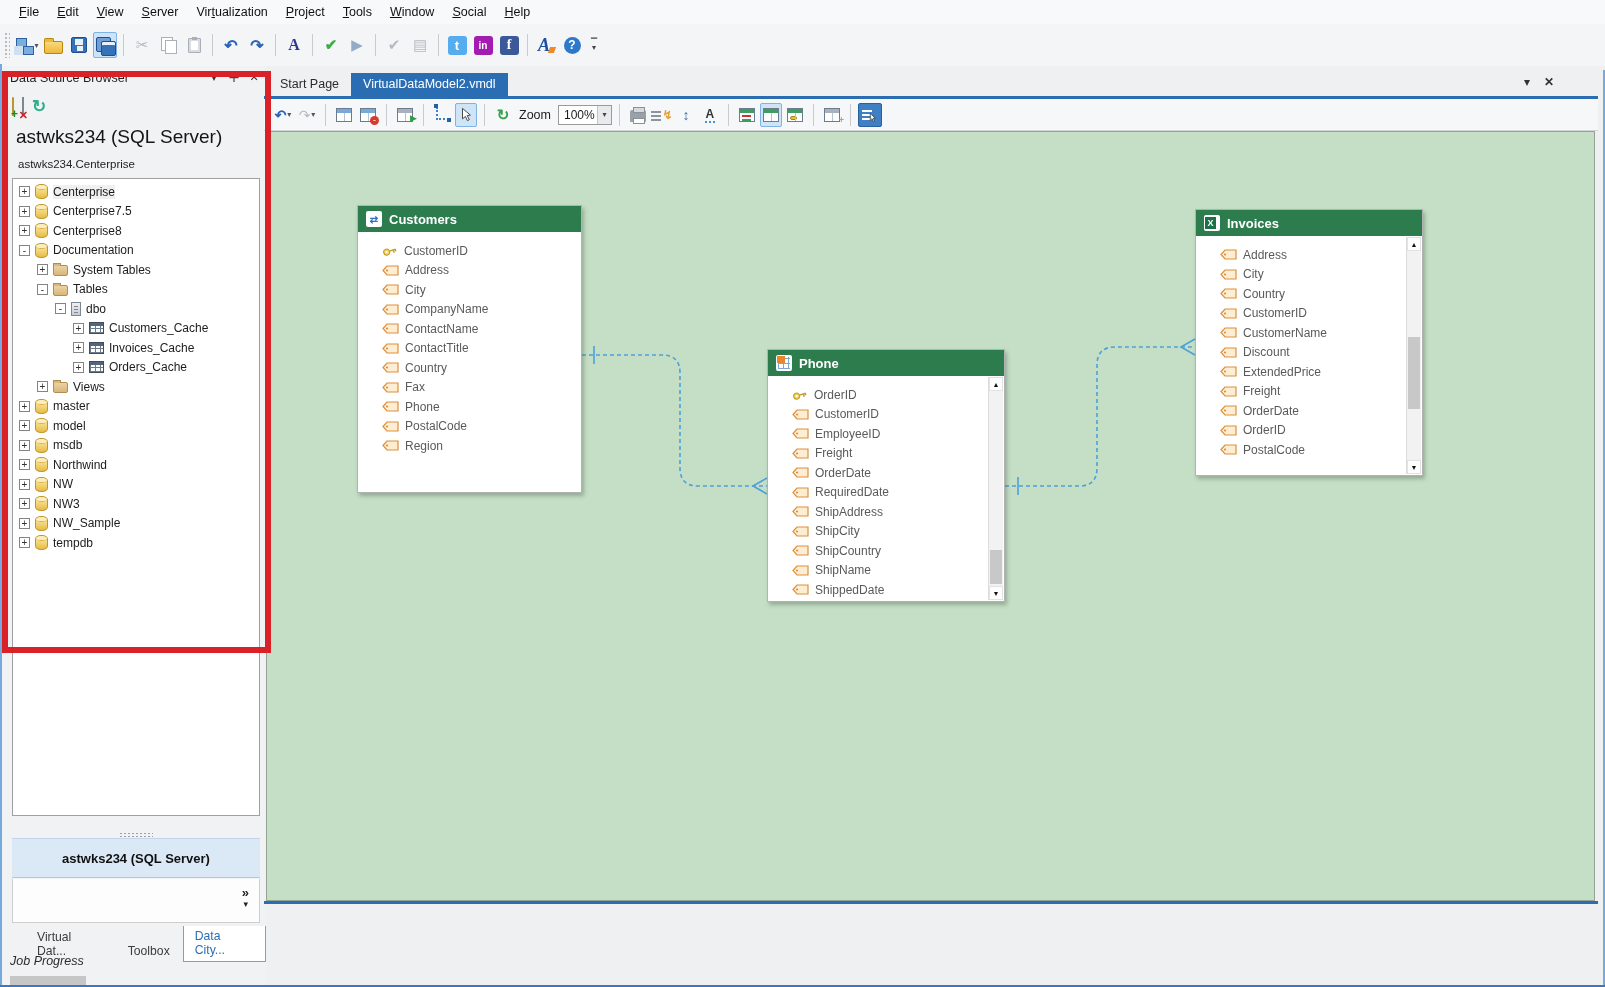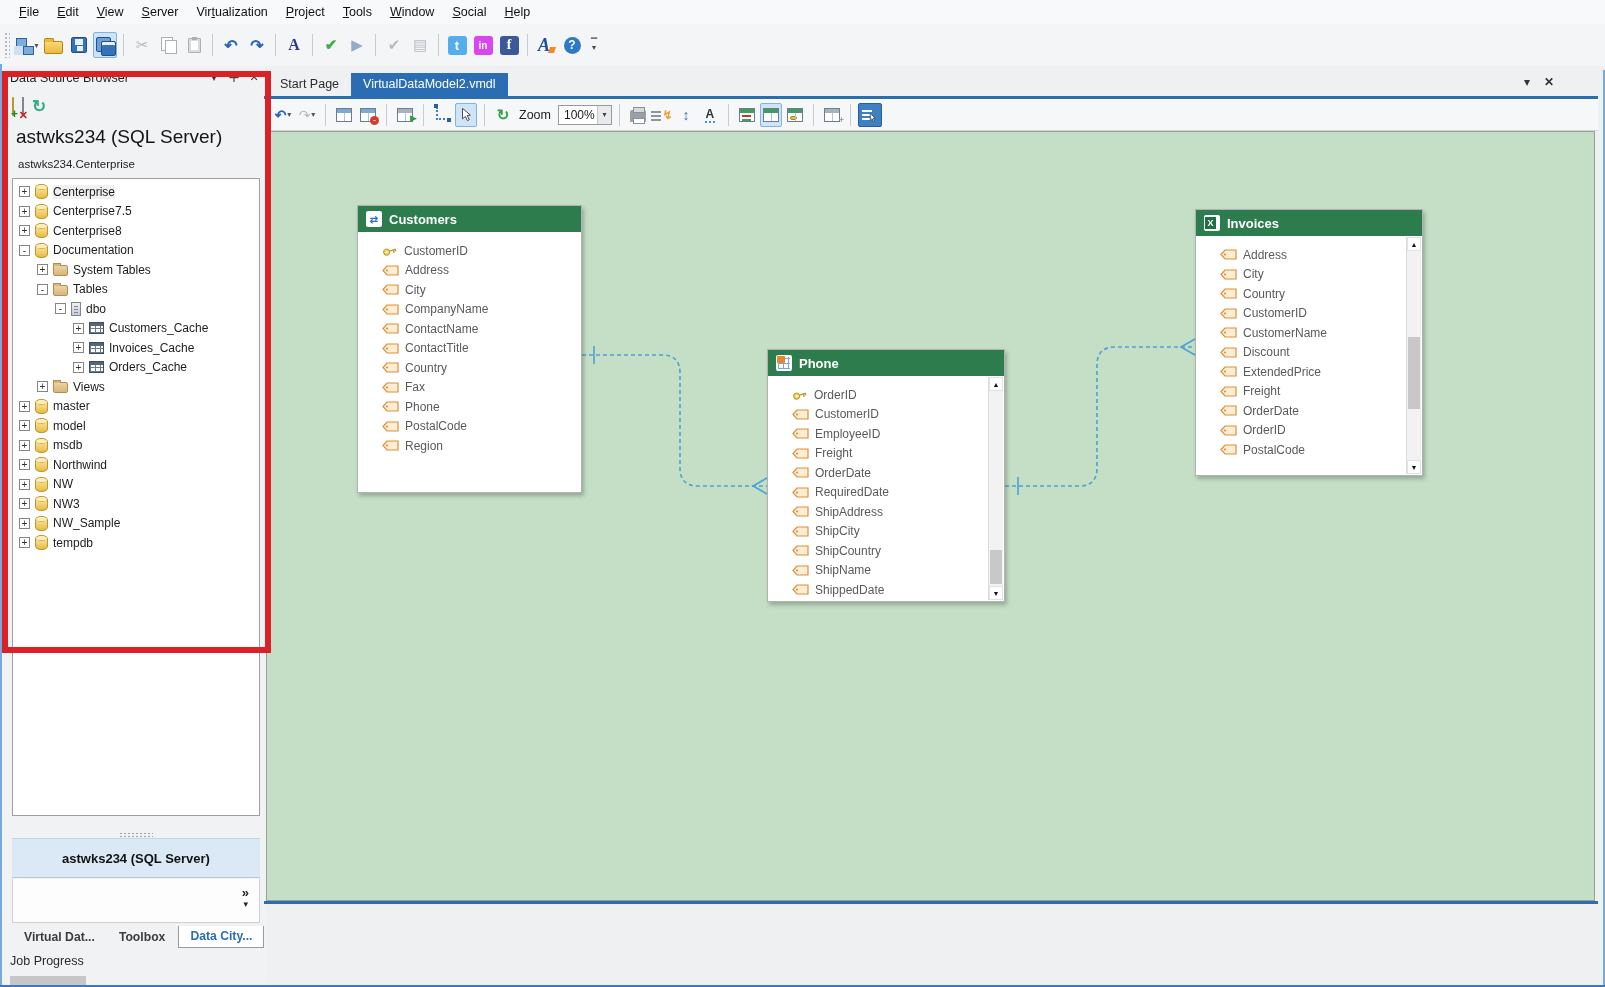--- a/index.html
+++ b/index.html
@@ -23,21 +23,21 @@
   .tbtn.hl { background:#cde3f7; border:1px solid #7fb2e5; }
   .caret { font-size:8px; color:#555; margin-left:1px; }
   .sepv { width:1px; height:22px; background:#c9cbce; margin:0 5px; }
   .g-blue { color:#2b63b5; font-weight:bold; font-size:16px; }
   .g-dis  { color:#b4bac2; font-size:15px; }
   .g-green{ color:#3fae49; font-weight:bold; font-size:15px; }
   .g-run  { color:#93abc6; font-size:15px; }
   .fontA  { font-family:"Liberation Serif", serif; font-weight:bold; font-size:16px; color:#2b3990; }
   .sq { width:19px; height:19px; border-radius:3px; color:#fff; font-weight:bold; display:inline-flex; align-items:center; justify-content:center; }
   .sq.tw { background:#55acee; font-size:13px; }
-  .sq.li { background:#d946ef; font-size:10px; }
+  .sq.li { background:#a21caf; font-size:10px; }
   .sq.fb { background:#3b5998; font-family:"Liberation Serif",serif; font-size:14px; }
   .logoA { font:italic bold 18px "Liberation Serif", serif; color:#1d4f9e; position:relative; padding-right:4px; }
   .logoA::after { content:""; position:absolute; right:-1px; bottom:3px; width:6px; height:6px; background:#f08a24; transform:skewX(-20deg); }
   .helpc { width:17px; height:17px; border-radius:50%; background:#2e79c7; color:#fff; font-weight:bold; font-size:12px; display:inline-flex; align-items:center; justify-content:center; }
   .overflow { display:inline-flex; flex-direction:column; align-items:center; font-size:8px; color:#444; line-height:5px; margin-left:6px; }
 
   .ic-new { position:relative; width:18px; height:17px; }
   .ic-new::before { content:""; position:absolute; left:1px; top:1px; width:9px; height:8px; background:#79aede; border:1px solid #2e5f9e; }
   .ic-new::after  { content:""; position:absolute; left:8px; top:9px; width:9px; height:7px; background:#79aede; border:1px solid #2e5f9e; box-shadow:-9px 0 0 #cfe0f2; }
   .ic-open { width:19px; height:13px; background:linear-gradient(#f9d978,#edb93f); border:1px solid #b8860b; border-radius:1px 2px 2px 2px; position:relative; margin-top:4px; }
@@ -84,26 +84,26 @@
   .trow.schema .ticon::before { content:""; position:absolute; left:2px; top:3px; width:4px; height:1px; background:#7d8692; box-shadow:0 3px 0 #7d8692,0 6px 0 #7d8692; }
   .trow.table .ticon { width:15px; height:12px; border:1px solid #3f4f5f; background:repeating-linear-gradient(90deg,#6c7b8a 0 1px,transparent 1px 5px),repeating-linear-gradient(0deg,#6c7b8a 0 1px,transparent 1px 4px),#fff; }
   .trow.table .ticon::before { content:""; position:absolute; left:0; right:0; top:0; height:3px; background:#55657a; }
 
   .psplit { position:absolute; left:10px; top:764px; width:248px; height:8px; display:flex; justify-content:center; align-items:center; }
   .psplit i { width:34px; height:5px; background-image:radial-gradient(#9aa0a8 35%, transparent 40%); background-size:4px 3px; }
   .pinfo { position:absolute; left:10px; top:772px; width:248px; height:40px; background:#dbe8f6; border-top:1px solid #c2d3e6; border-bottom:1px solid #b7c8dc; display:flex; align-items:center; justify-content:center; font-size:13px; font-weight:bold; color:#111; }
   .pchev { position:absolute; left:10px; top:813px; width:248px; height:44px; background:#fdfdfd; border:1px solid #cfcfcf; border-top:none; }
   .pchev .dbl { position:absolute; right:10px; top:6px; font-size:13px; font-weight:bold; color:#222; }
   .pchev .dcar { position:absolute; right:11px; top:20px; font-size:9px; color:#222; }
-  .btabs { position:absolute; left:11px; top:860px; display:flex; align-items:center; gap:2px;font-weight:bold; }
+  .btabs { position:absolute; left:24px; top:860px; display:flex; align-items:flex-end; gap:2px; }
   .btab { padding:3px 11px 4px; font-size:12.2px; color:#3c3c3c; }
   .btab.active { background:#fff; border:1px solid #9a9a9a; border-top:none; color:#2a6fb5; }
 
   
-  .jobprog { position:absolute; left:10px; top:954px; font-size:12.5px; color:#2b2b2b; }
+  .jobprog { position:absolute; left:10px; top:954px; font-size:12.5px; color:#2b2b2b;font-style:italic; }
   .jobbar  { position:absolute; left:10px; top:976px; width:76px; height:11px; background:#c6c6c6; }
 
   
   #docarea { position:absolute; left:264px; top:70px; width:1334px; height:860px; }
   .dtabs { position:absolute; left:0; top:0; right:0; height:26px; display:flex; align-items:flex-end; padding-left:4px; }
   .dtab { padding:4px 12px 5px; font-size:12.5px; color:#2b2b2b; }
   .dtab.active { background:#2a6db2; color:#fff; }
   .dtabicons { position:absolute; right:44px; top:5px; display:flex; gap:14px; font-size:12px; color:#333; }
   .bluebar  { position:absolute; left:0; top:26px; right:0; height:3px; background:#2a6db2; }
   .dtoolbar { position:absolute; left:0; top:29px; right:0; height:32px; background:#f6f7f8; border-bottom:1px solid #d5d5d5; display:flex; align-items:center; padding-left:8px; gap:2px; }

